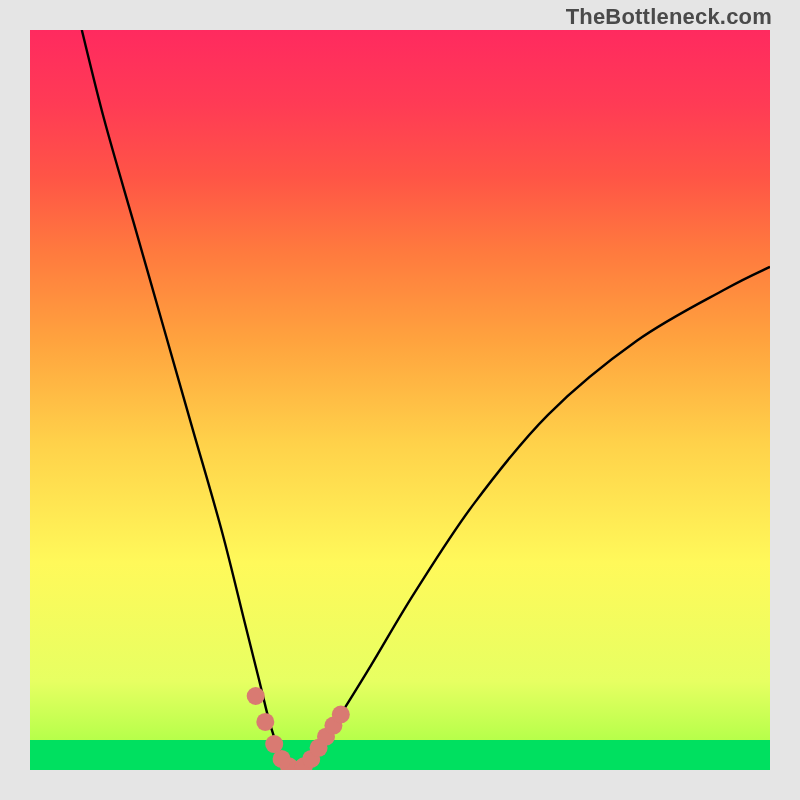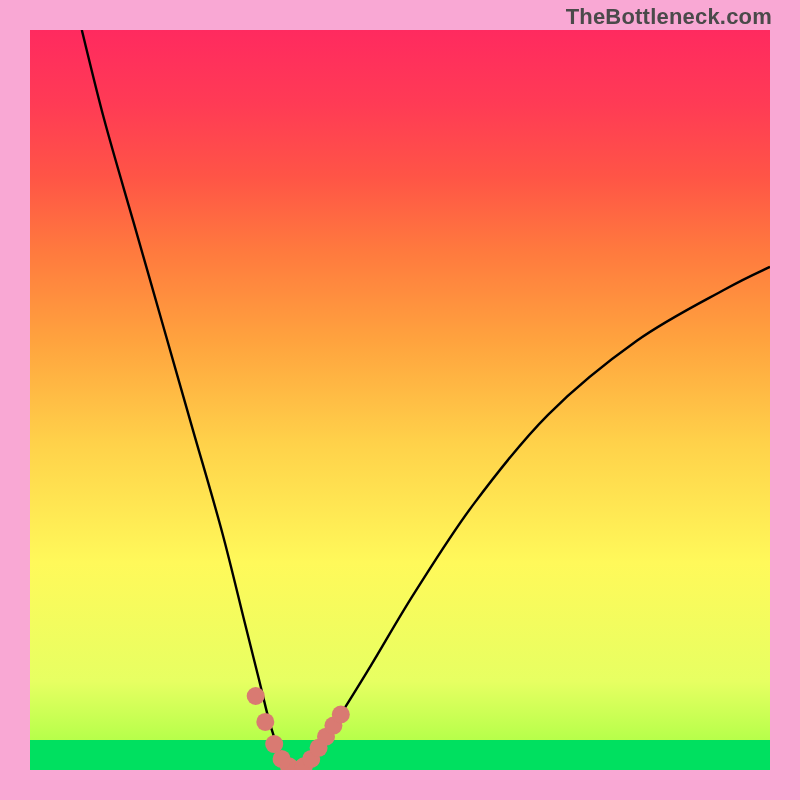--- a/index.html
+++ b/index.html
@@ -7,21 +7,21 @@
     padding: 0;
     width: 800px;
     height: 800px;
     background: #000;
     overflow: hidden;
     font-family: Arial, Helvetica, sans-serif;
   }
   .frame {
     position: absolute;
     inset: 0;
-    background: #f9a8d4;
+    background: #e5e5e5;
   }
   .plot-area {
     position: absolute;
     left: 30px;
     top: 30px;
     width: 740px;
     height: 740px;
     overflow: hidden;
   }
   .gradient {

